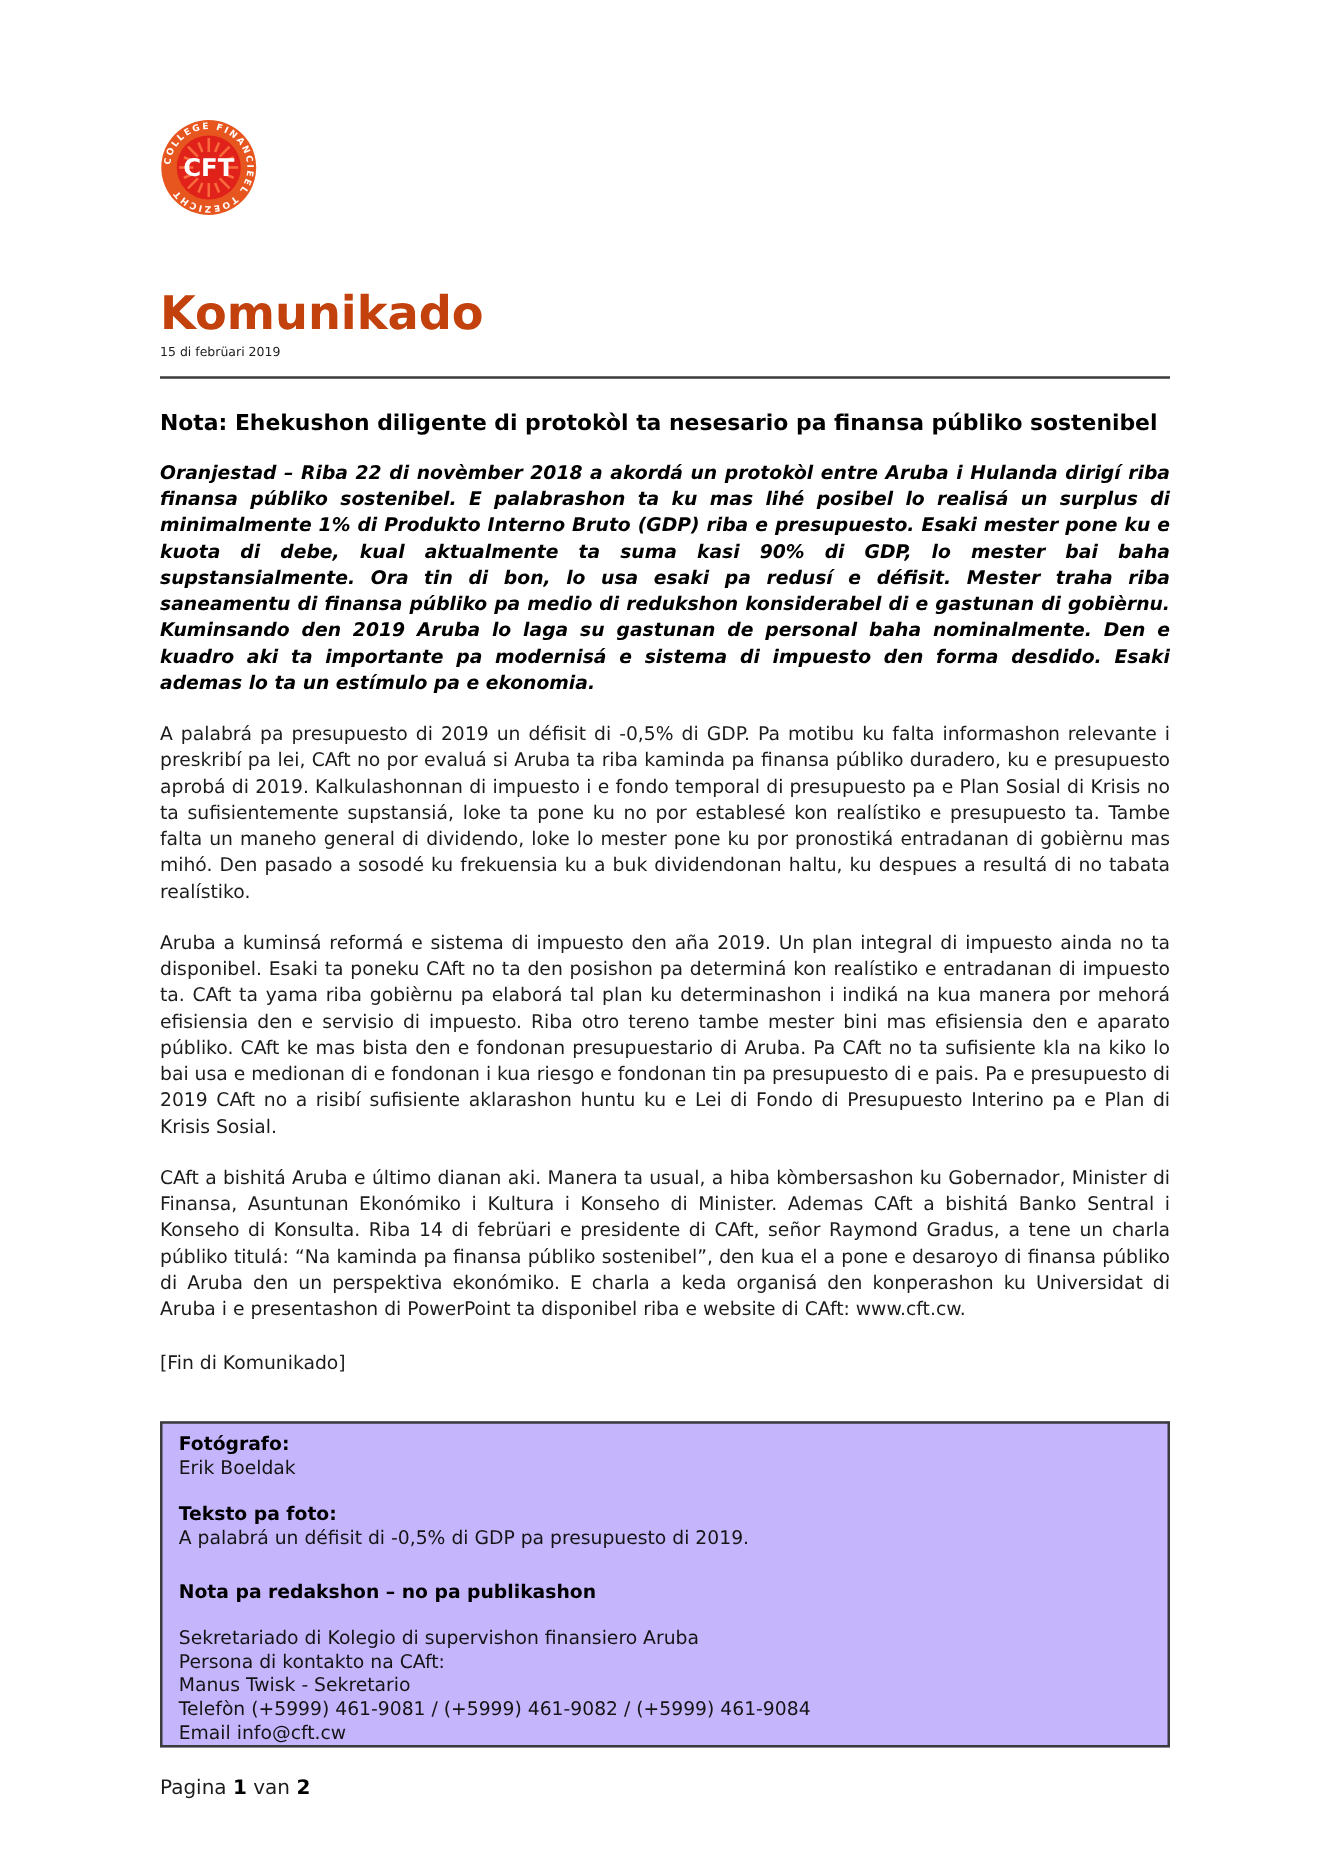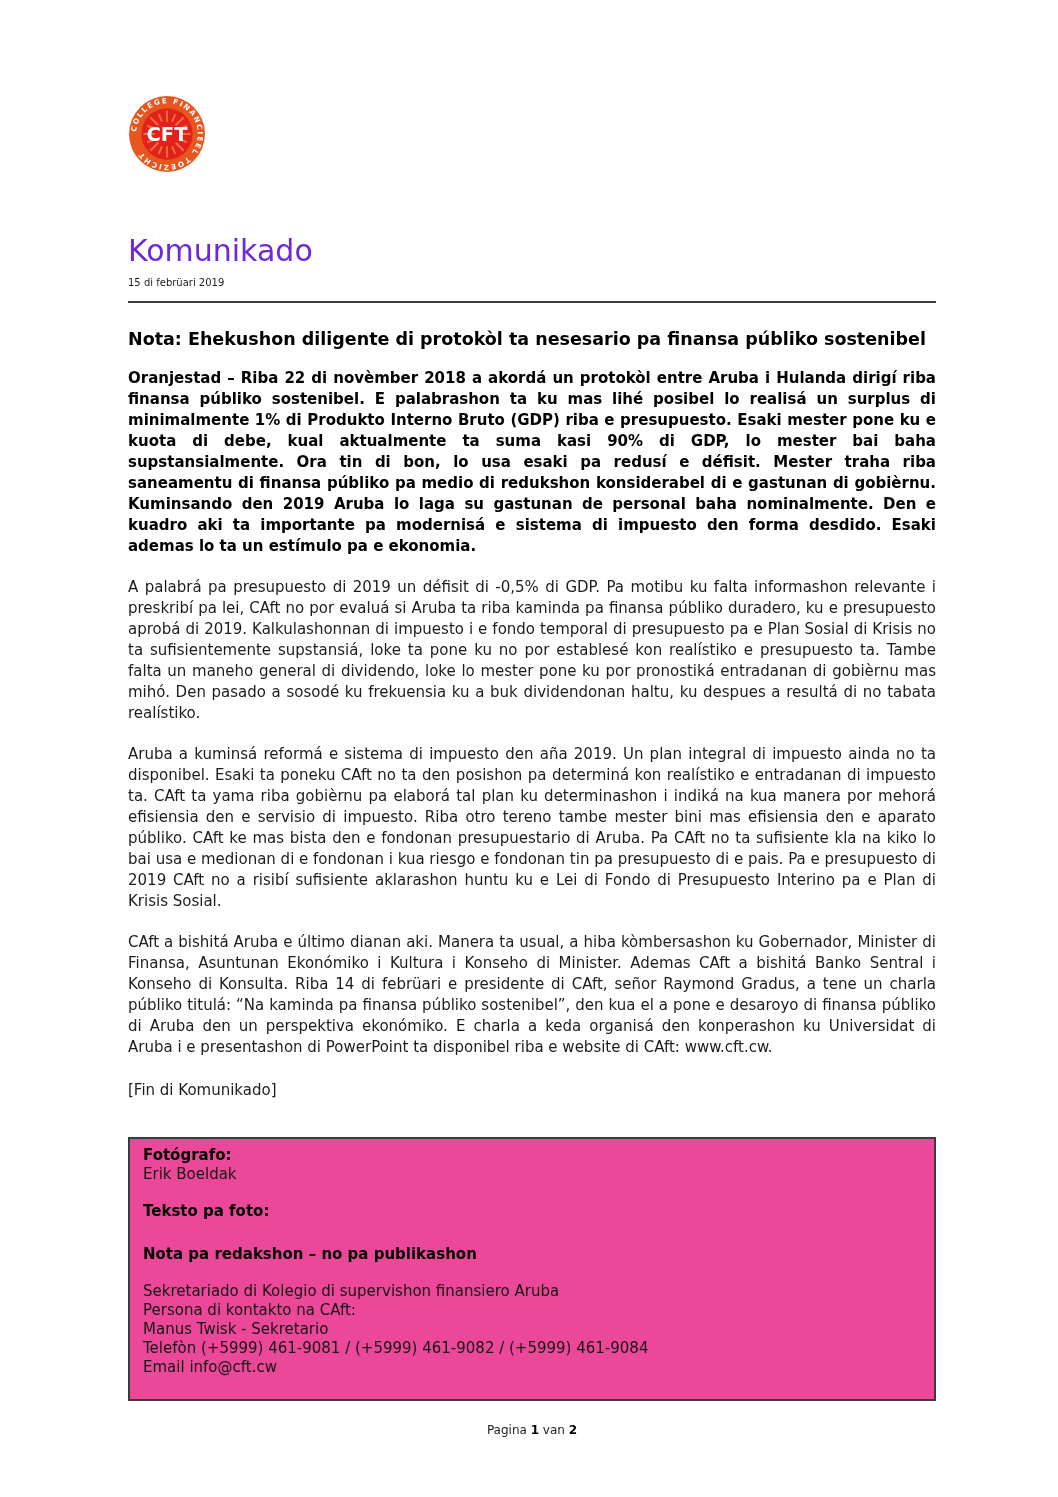--- a/index.html
+++ b/index.html
@@ -16,23 +16,23 @@
   .content {
     padding: 95px 122px 0 128px;
   }
   .logo {
     width: 78px;
     height: 78px;
     margin-bottom: 60px;
     display: block;
   }
   .doc-title {
-    font-size: 30px;
-    font-weight: 400;
-    color: #6d28d9;
+    font-size: 37px;
+    font-weight: 700;
+    color: #c2410c;
     margin: 0 0 5px 0;
     line-height: 36px;
   }
   .doc-date {
     font-size: 10px;
     margin: 0 0 9px 0;
     line-height: 18px;
   }
   .rule {
     border: none;
@@ -46,41 +46,40 @@
     text-align: justify;
     line-height: 28px;
     margin: 0 0 15px 0;
   }
   .para {
     font-size: 15px;
     line-height: 21px;
     text-align: justify;
     margin: 0 0 20px 0;
   }
-  .para.bold { font-weight: 700; color: #000000; }
+  .para.bold { font-weight: 700; color: #000000; font-style: italic; }
   .fin {
     font-size: 15px;
     line-height: 21px;
     margin: 22px 0 0 0;
   }
   .note-box {
     margin-top: 36px;
-    background: #ec4899;
+    background: #c4b5fd;
     border: 2px solid #3b3b3b;
-    padding: 7px 13px 22px 13px;
+    padding: 7px 13px 0 13px;
     font-size: 15px;
     line-height: 19px;
     color: #141414;
   }
   .note-box .b { font-weight: 700; color: #000000; }
   .gap-s { height: 18px; }
   .gap-m { height: 24px; }
   .footer {
-    text-align: center;
-    font-size: 12px;
+    font-size: 16px;
     margin-top: 22px;
     color: #1c1c1c;
   }
   .footer .pg-num { font-weight: 700; color: #000000; }
 </style>
 </head>
 <body>
 
 <div class="page">
   <div class="content">
@@ -126,20 +125,21 @@
     <p class="para">Aruba a kuminsá reformá e sistema di impuesto den aña 2019. Un plan integral di impuesto ainda no ta disponibel. Esaki ta poneku CAft no ta den posishon pa determiná kon realístiko e entradanan di impuesto ta. CAft ta yama riba gobièrnu pa elaborá tal plan ku determinashon i indiká na kua manera por mehorá efisiensia den e servisio di impuesto. Riba otro tereno tambe mester bini mas efisiensia den e aparato públiko. CAft ke mas bista den e fondonan presupuestario di Aruba. Pa CAft no ta sufisiente kla na kiko lo bai usa e medionan di e fondonan i kua riesgo e fondonan tin pa presupuesto di e pais. Pa e presupuesto di 2019 CAft no a risibí sufisiente aklarashon huntu ku e Lei di Fondo di Presupuesto Interino pa e Plan di Krisis Sosial.</p>
     <p class="para">CAft a bishitá Aruba e último dianan aki. Manera ta usual, a hiba kòmbersashon ku Gobernador, Minister di Finansa, Asuntunan Ekonómiko i Kultura i Konseho di Minister. Ademas CAft a bishitá Banko Sentral i Konseho di Konsulta. Riba 14 di febrüari e presidente di CAft, señor Raymond Gradus, a tene un charla públiko titulá: “Na kaminda pa finansa públiko sostenibel”, den kua el a pone e desaroyo di finansa públiko di Aruba den un perspektiva ekonómiko. E charla a keda organisá den konperashon ku Universidat di Aruba i e presentashon di PowerPoint ta disponibel riba e website di CAft: www.cft.cw.</p>
 
     <div class="fin">[Fin di Komunikado]</div>
 
     <div class="note-box">
       <div class="b">Fotógrafo:</div>
       <div>Erik Boeldak</div>
       <div class="gap-s"></div>
       <div class="b">Teksto pa foto:</div>
+      <div>A palabrá un défisit di -0,5% di GDP pa presupuesto di 2019.</div>
       <div class="gap-m"></div>
       <div class="b">Nota pa redakshon – no pa publikashon</div>
       <div class="gap-s"></div>
       <div>Sekretariado di Kolegio di supervishon finansiero Aruba</div>
       <div>Persona di kontakto na CAft:</div>
       <div>Manus Twisk - Sekretario</div>
       <div>Telefòn (+5999) 461-9081 / (+5999) 461-9082 / (+5999) 461-9084</div>
       <div>Email info@cft.cw</div>
     </div>
 

